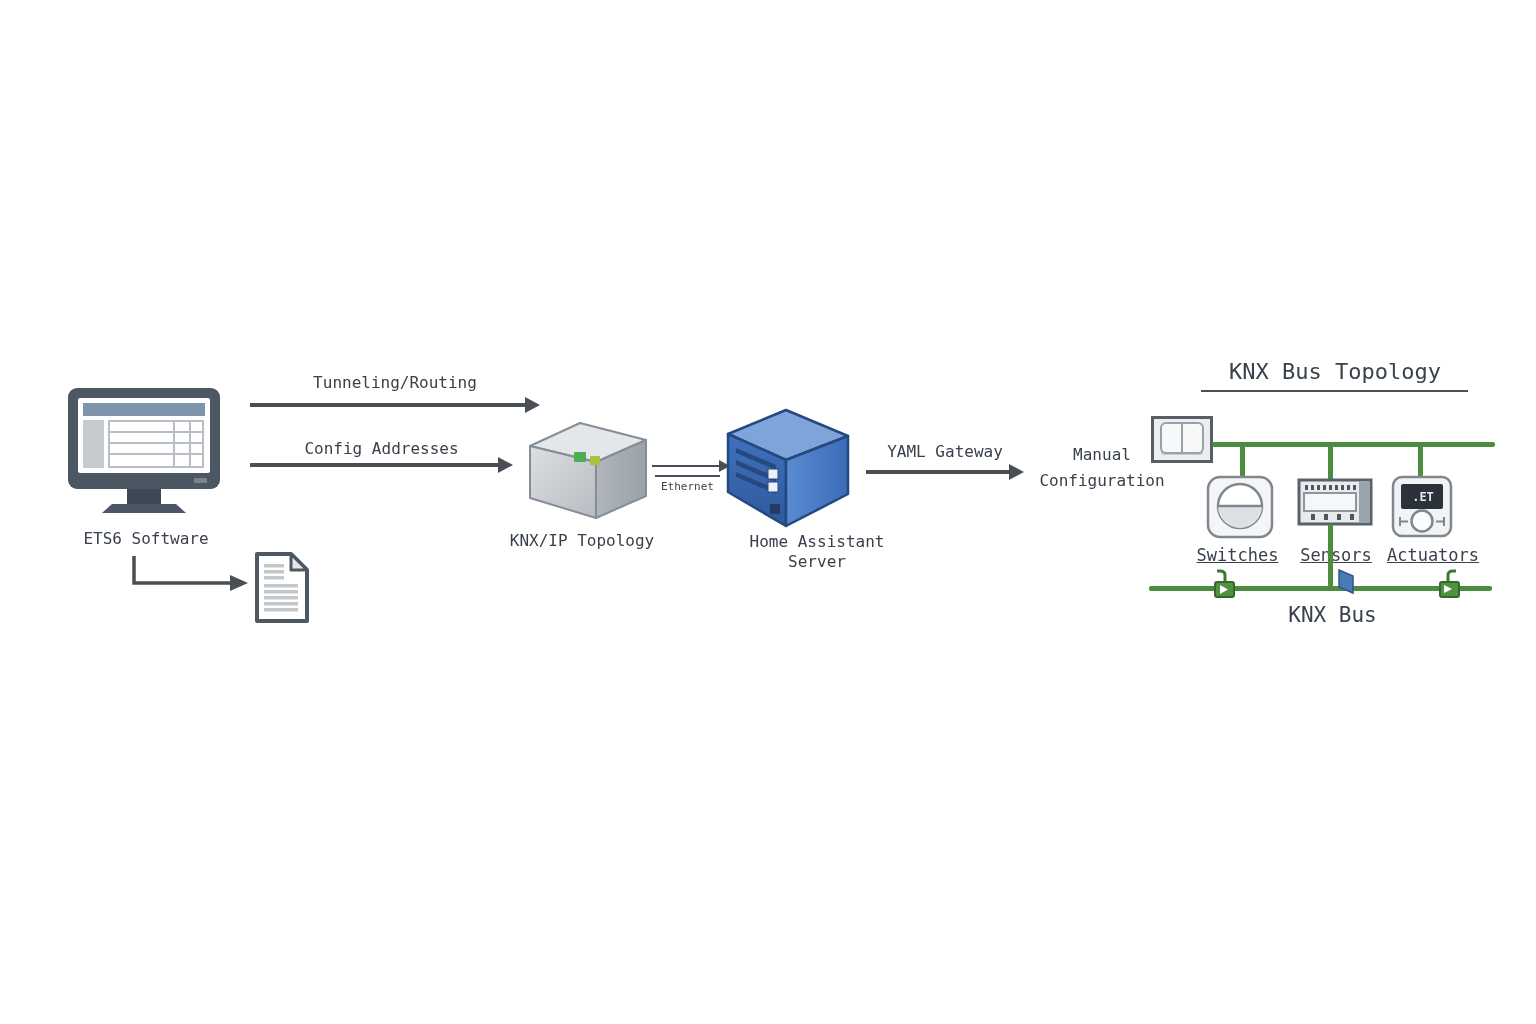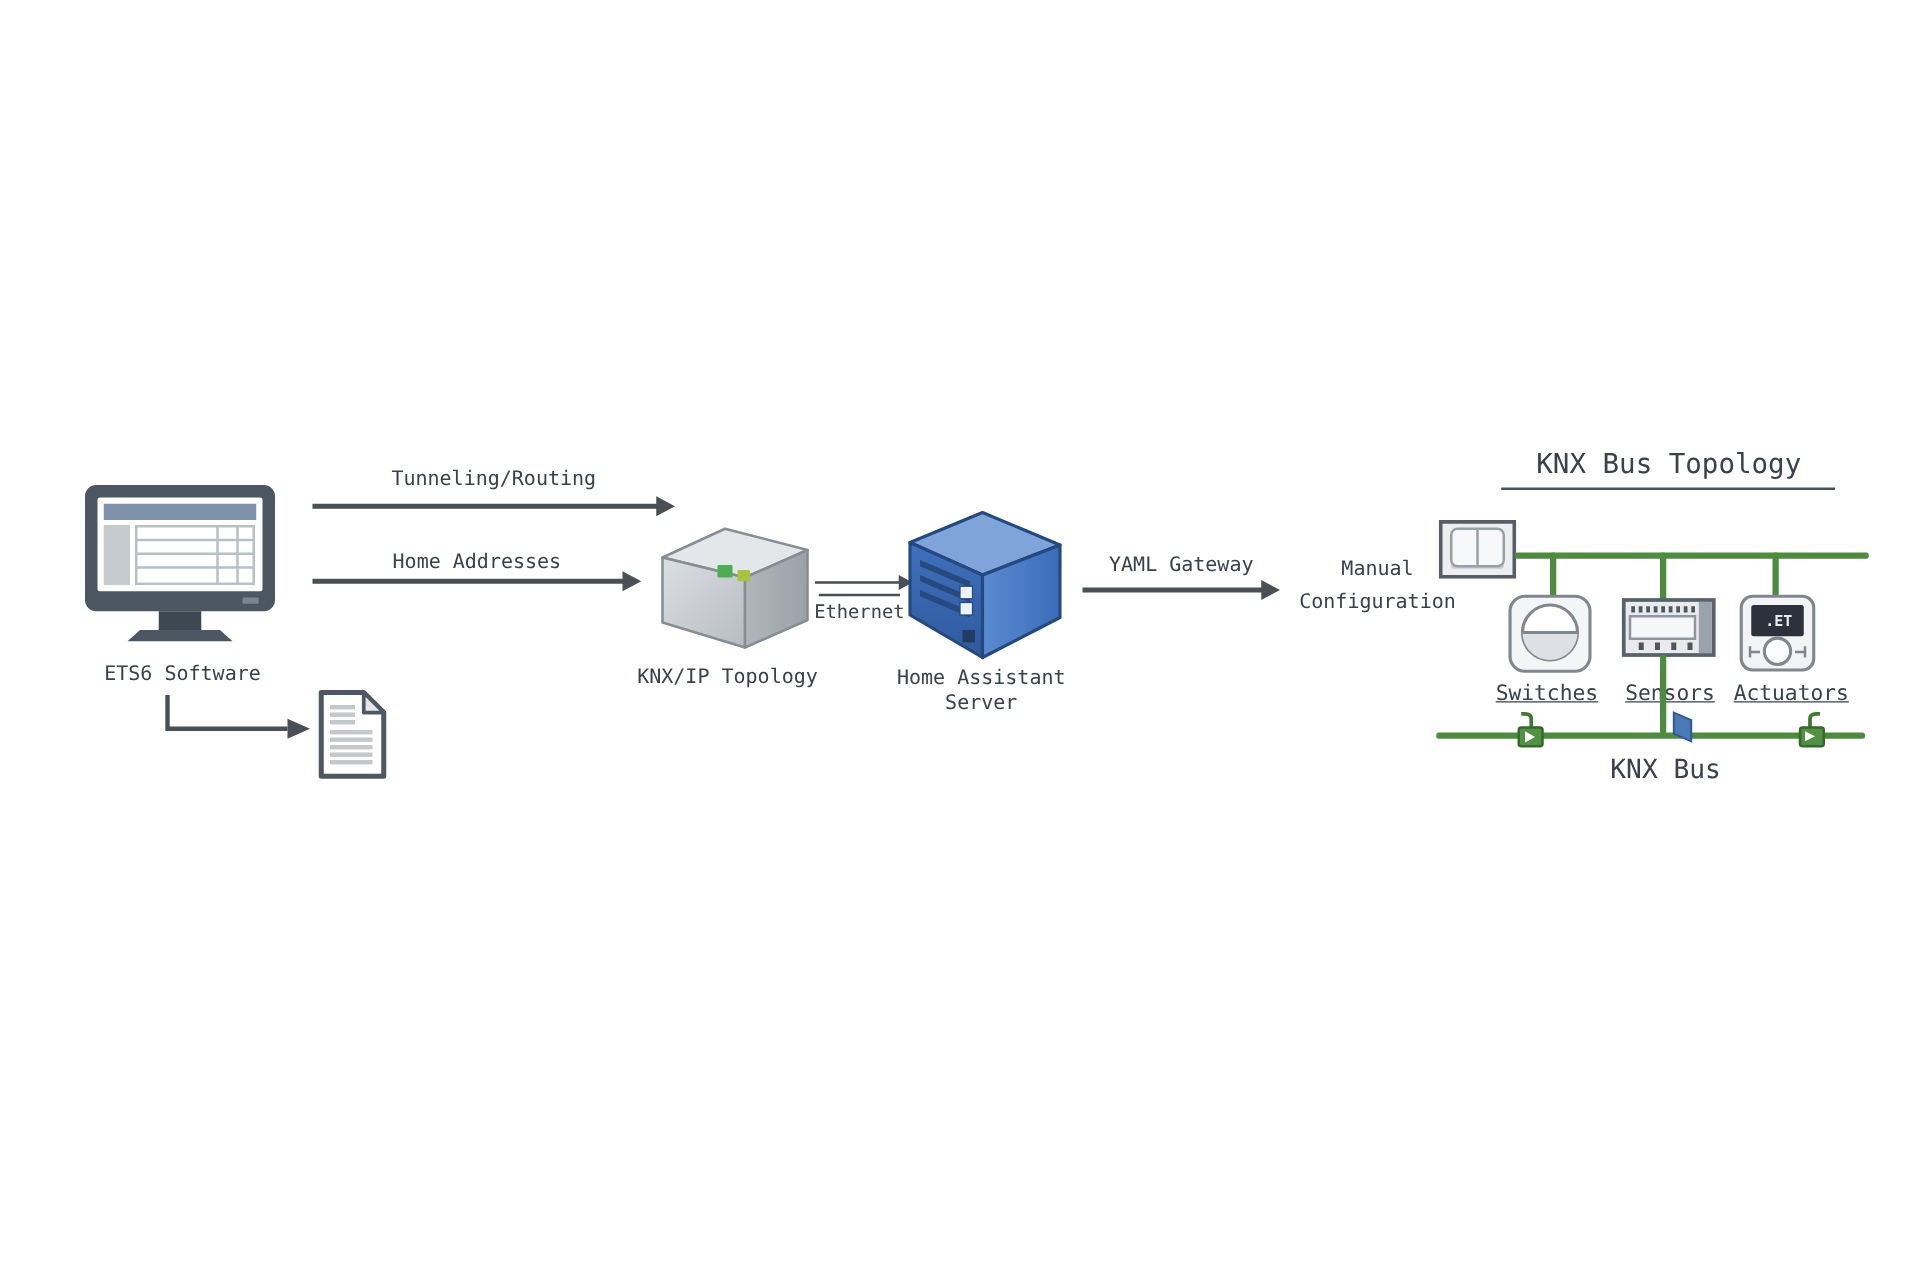--- a/index.html
+++ b/index.html
@@ -15,21 +15,21 @@
     position:absolute;
     font-family:"DejaVu Sans Mono", monospace;
     color:#39414c;
     text-align:center;
     white-space:pre;
     line-height:1.25;
   }
   .f20{font-size:16px;}
   .f22{font-size:22px;}
   .f17{font-size:17px;text-decoration:underline;}
-  .f14{font-size:15px;}
+  .f14{font-size:11px;}
   .f21{font-size:21px;text-align:center;}
   .italic{font-style:italic;}
   
   .arrow{position:absolute;height:18px;}
   .arrow .line{
     position:absolute;left:0;right:13px;top:50%;
     height:3.5px;margin-top:-1.75px;background:#4a4f55;
   }
   .arrow .head{
     position:absolute;right:0;top:50%;transform:translateY(-50%);
@@ -70,21 +70,21 @@
     <path d="M46,118 H110 L120,127 H36 Z" fill="#4d5763"></path>
   </svg>
   <div class="label f20" style="left:56px;top:529px;width:180px">ETS6 Software</div>
 
   <div class="label f20" style="left:250px;top:373px;width:290px">Tunneling/Routing</div>
   <div class="arrow" style="left:250px;top:396px;width:290px">
     <div class="line"></div>
       <div class="head"></div>
   </div>
 
-  <div class="label f20" style="left:250px;top:439px;width:263px">Home Addresses</div>
+  <div class="label f20" style="left:250px;top:439px;width:263px">Config Addresses</div>
   <div class="arrow" style="left:250px;top:456px;width:263px">
     <div class="line"></div>
       <div class="head"></div>
   </div>
 
   <svg class="abs" style="left:524px;top:416px" width="128" height="105" viewBox="0 0 128 105">
     <defs>
       <linearGradient id="gwFront" x1="0" y1="0" x2="1" y2="1">
         <stop offset="0" stop-color="#dcdfe2"></stop>
           <stop offset="1" stop-color="#b7bcc2"></stop>
@@ -129,21 +129,21 @@
     </g>
     <g fill="#26497e">
       <polygon points="13,45 53,62 53,67 13,50"></polygon>
       <polygon points="13,57 53,74 53,79 13,62"></polygon>
       <polygon points="13,69 53,86 53,91 13,74"></polygon>
     </g>
     <rect x="45" y="66" width="10" height="10" fill="#eef2f7" stroke="#26497e"></rect>
     <rect x="45" y="79" width="10" height="10" fill="#eef2f7" stroke="#26497e"></rect>
     <rect x="47" y="101" width="10" height="10" fill="#223c63"></rect>
   </svg>
-  <div class="label f20" style="left:700px;top:532px;width:170px"><span>Home Assistant</span><br><span>Server</span></div>
+  <div class="label f20" style="left:732px;top:532px;width:170px"><span>Home Assistant</span><br><span>Server</span></div>
 
   <div class="label f20" style="left:866px;top:442px;width:158px">YAML Gateway</div>
   <div class="arrow" style="left:866px;top:463px;width:158px">
     <div class="line"></div>
       <div class="head"></div>
   </div>
 
   <div class="label f20" style="left:1031px;top:442px;width:142px;line-height:26px"><span>Manual</span><br><span>Configuration</span></div>
 
   <div class="label f22" style="left:1201px;top:358px;width:268px">KNX Bus Topology</div>

